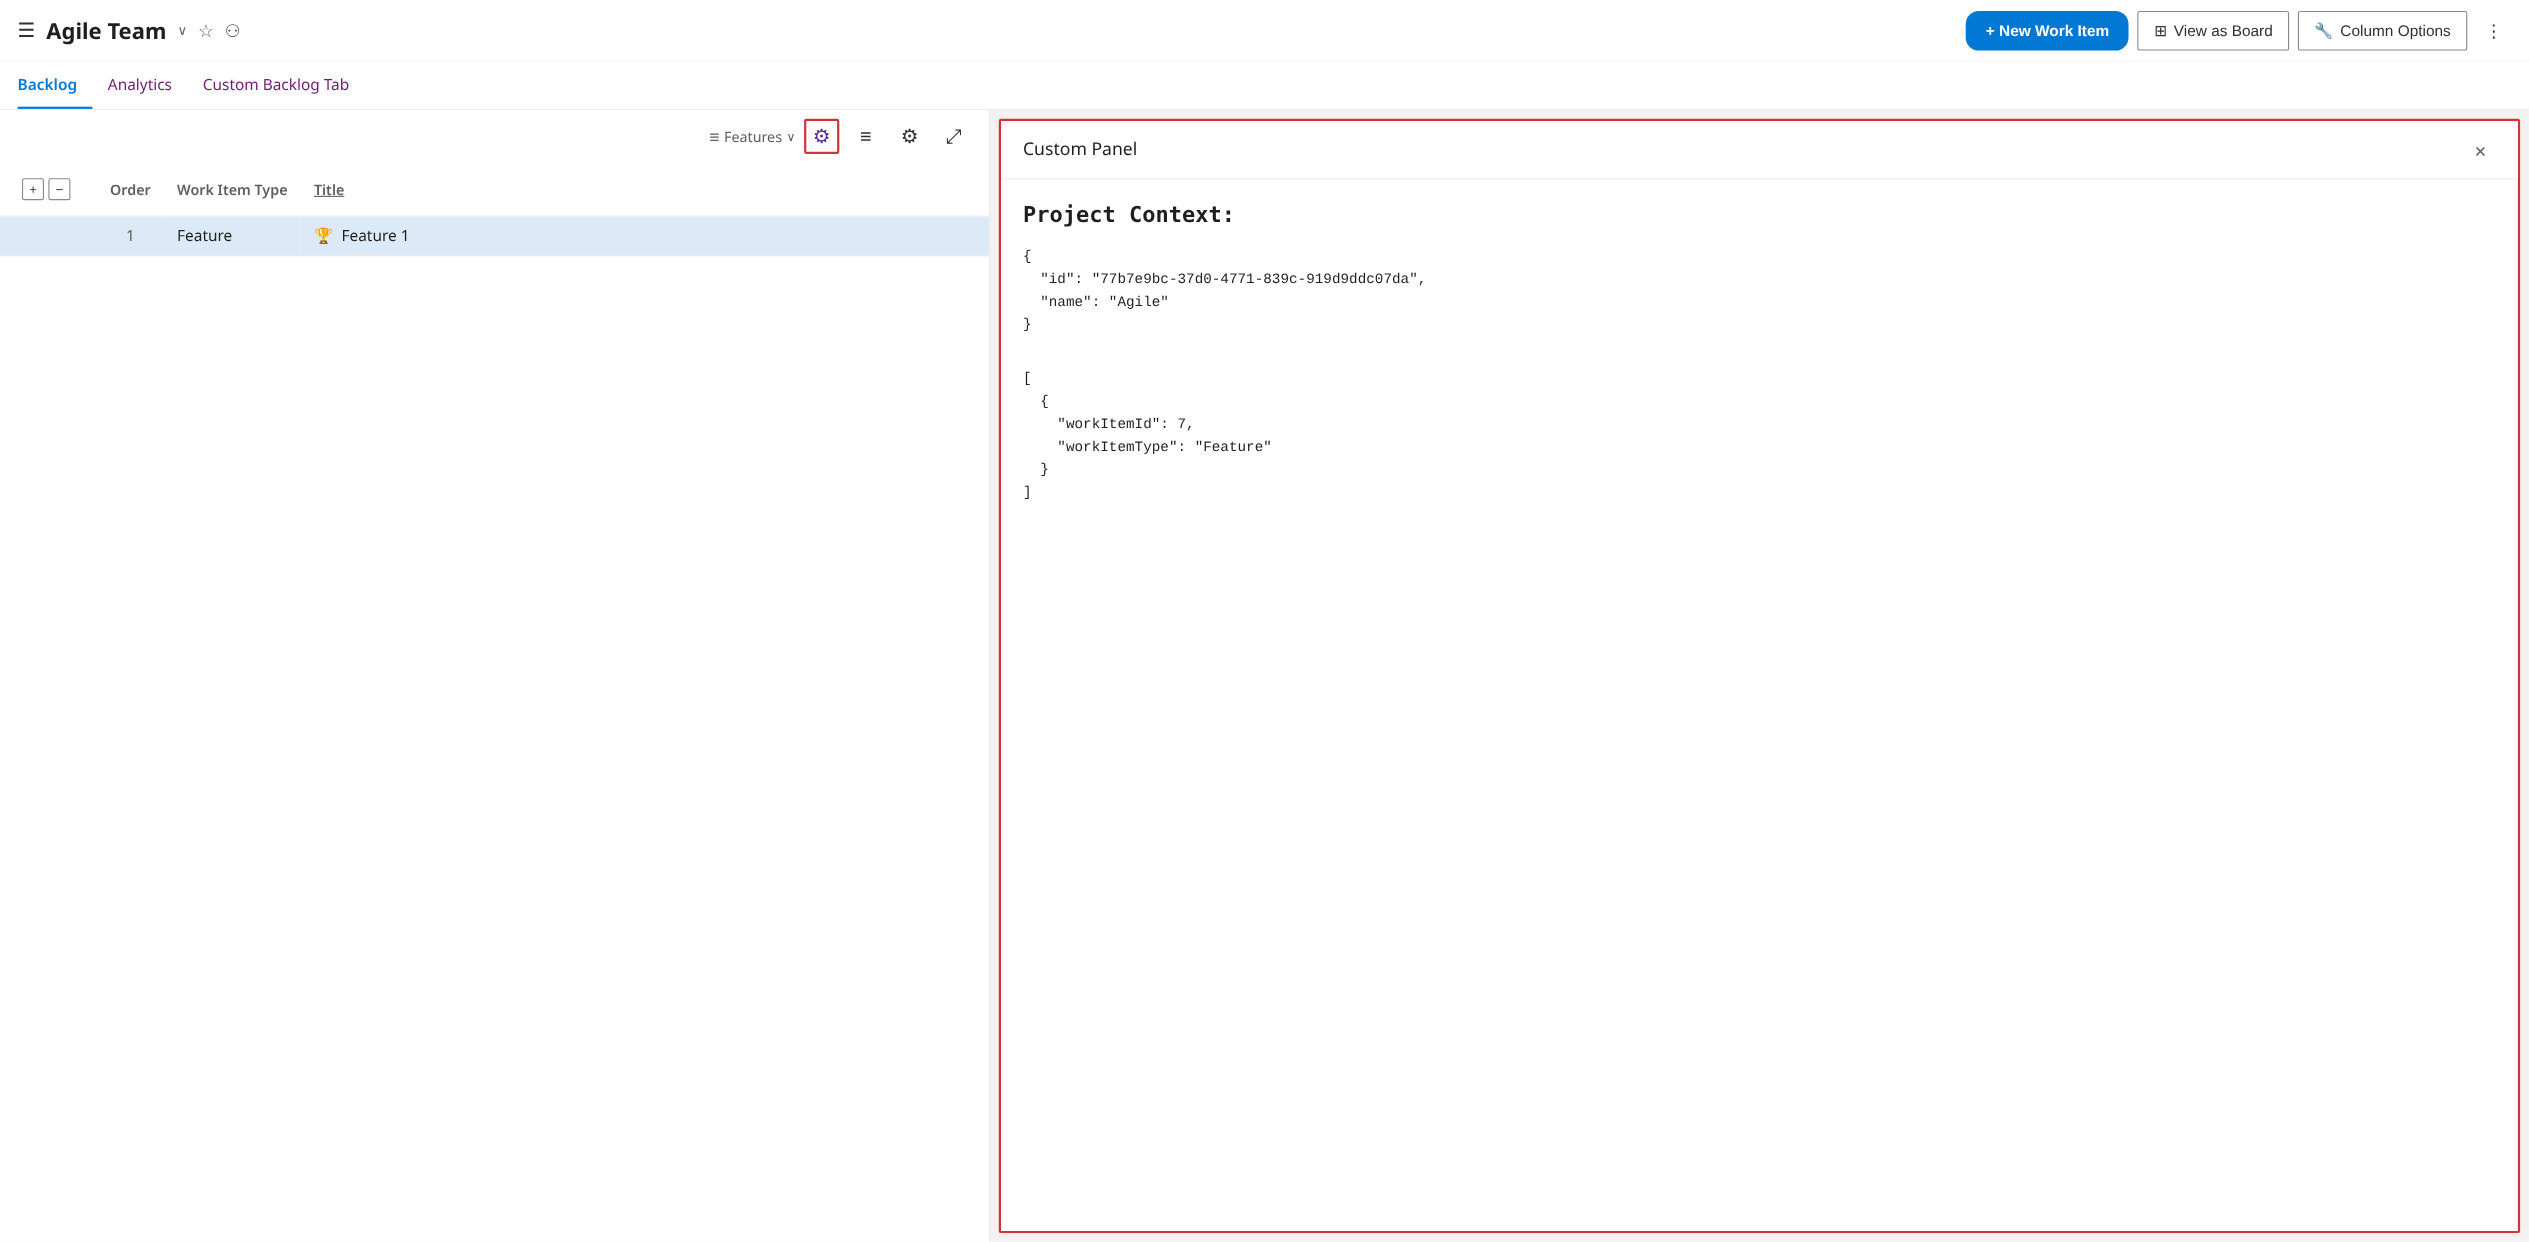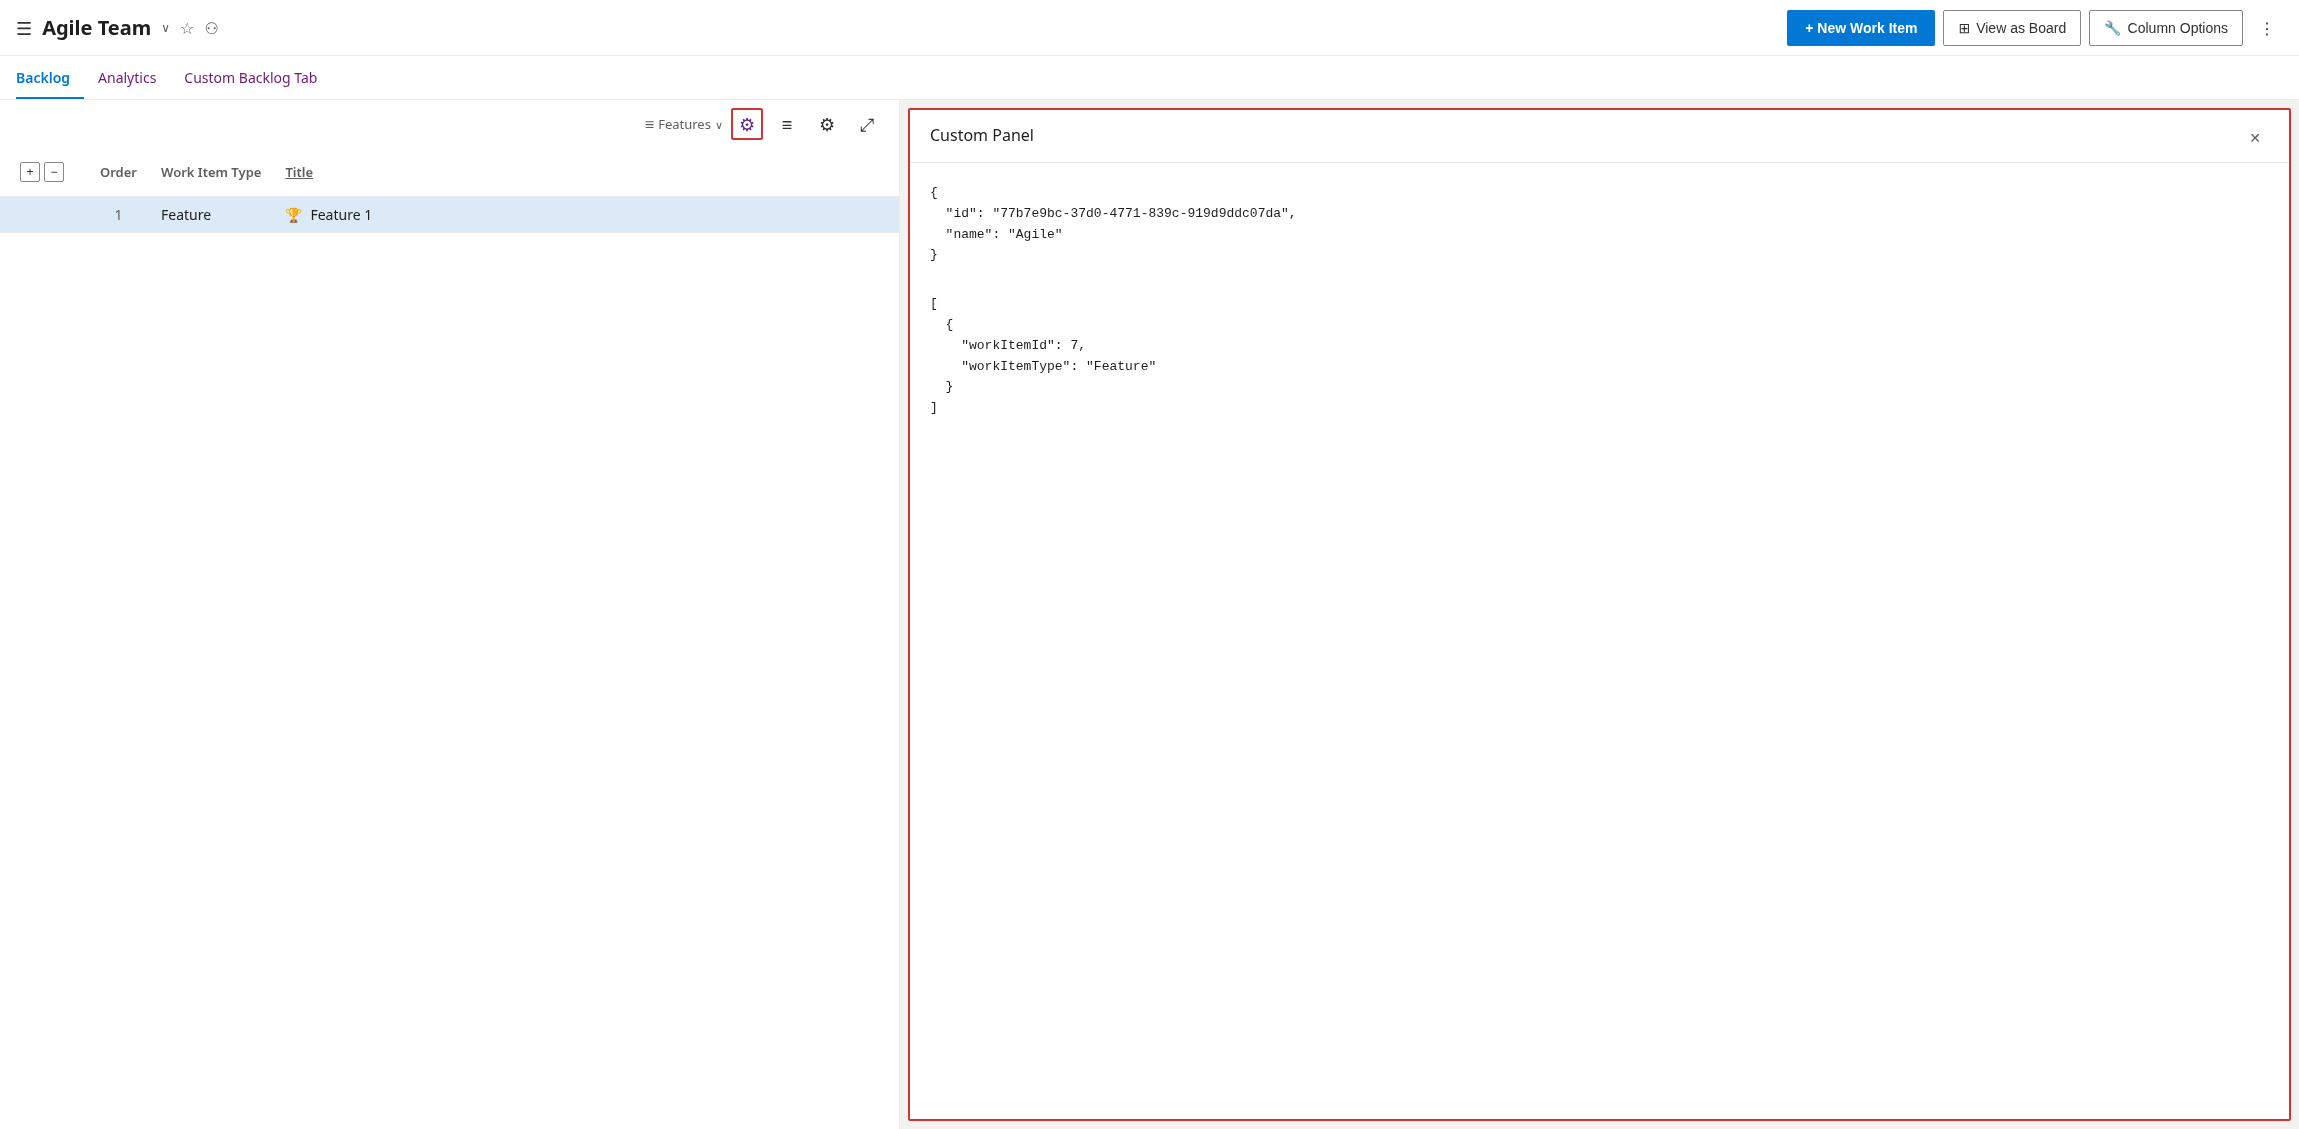--- a/index.html
+++ b/index.html
@@ -49,21 +49,21 @@
     }
     .header-right {
       display: flex;
       align-items: center;
       gap: 8px;
     }
     .btn-new-work-item {
       background: #0078d4;
       color: #fff;
       border: none;
-      border-radius: 2px;
+      border-radius: 12px;
       padding: 8px 18px;
       font-size: 14px;
       font-weight: 600;
       cursor: pointer;
       display: flex;
       align-items: center;
       gap: 6px;
       height: 36px;
     }
     .btn-secondary {
@@ -354,20 +354,21 @@
       </table>
     </div>
   </div>
 
   <div class="right-panel">
     <div class="panel-header">
       <span class="panel-title">Custom Panel</span>
       <button class="close-btn">✕</button>
     </div>
     <div class="panel-body">
+      <div class="panel-section-title">Project Context:</div>
       <div class="panel-code">{
   "id": "77b7e9bc-37d0-4771-839c-919d9ddc07da",
   "name": "Agile"
 }</div>
 
       <div class="panel-code">[
   {
     "workItemId": 7,
     "workItemType": "Feature"
   }

